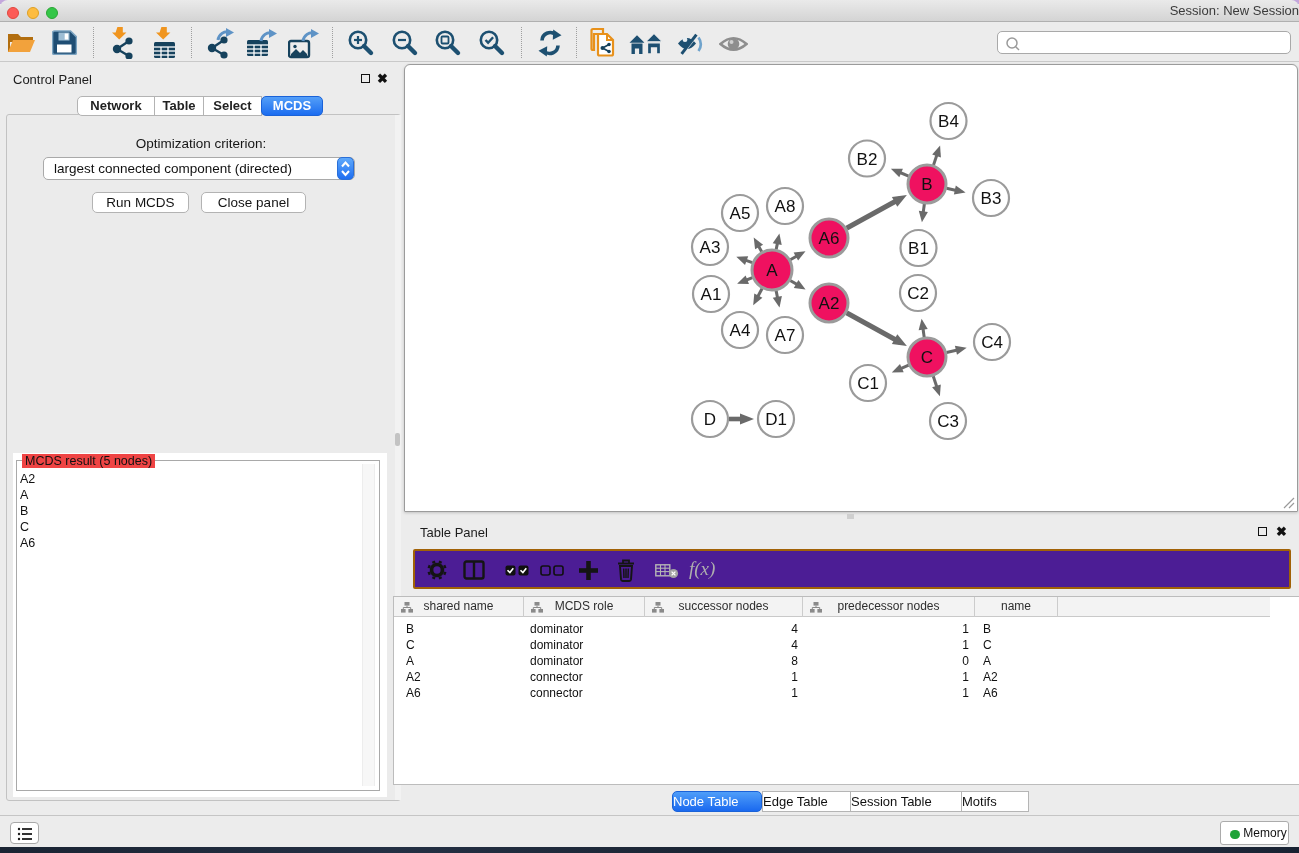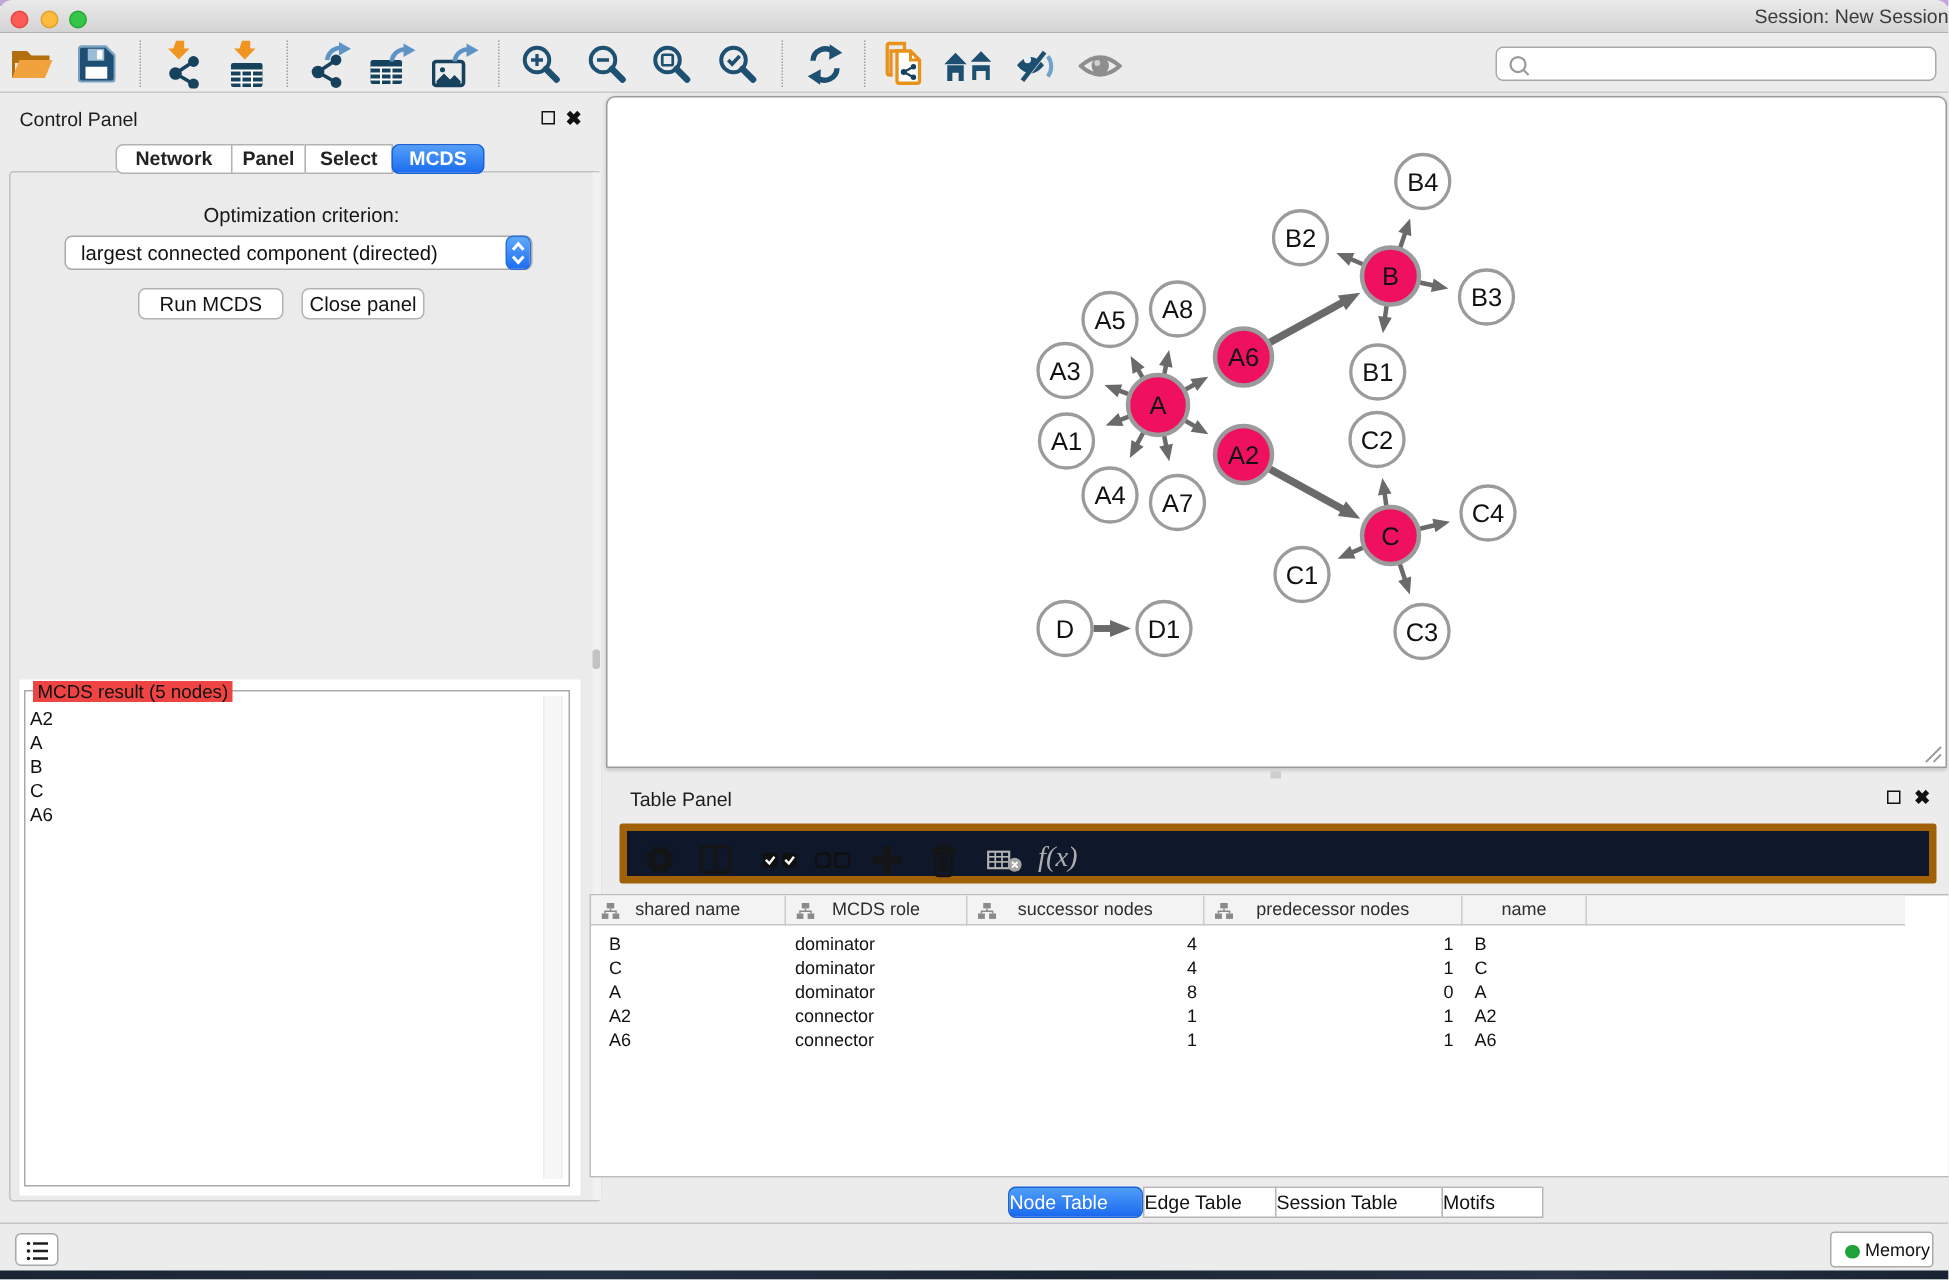--- a/index.html
+++ b/index.html
@@ -32,21 +32,21 @@
 #res-scroll{left:362px;top:464px;width:13px;height:322px;background:#f7f7f7;border-left:1px solid #ededed;border-right:1px solid #ededed}
 #res-list{left:20px;top:471px;font-size:12.5px;color:#111;line-height:16px}
 
 #nw{left:404px;top:64px;width:894px;height:448px;background:#fff;border:1px solid #9b9b9b;border-radius:6px 6px 1px 1px;box-shadow:0 1px 3px rgba(0,0,0,.18)}
 #nw-tb{width:100%;height:22px;background:linear-gradient(#ececec,#d7d7d7);border-bottom:1px solid #b2b2b2;border-radius:6px 6px 0 0;position:relative}
 #nw-tb .title{width:100%;text-align:center;line-height:21px;font-size:13px;color:#333}
 #nw-canvas{position:absolute;left:0;top:23px;width:892px;height:422px;overflow:hidden}
 #nw-thumb{left:847px;top:514px;width:7px;height:5px;background:#cfcfcf}
 
 #tp-title{left:420px;top:525px;font-size:13px;color:#1c1c1c}
-#tp-toolbar{left:413px;top:549px;width:878px;height:40px;background:#0f172a;border:5px solid #a16207;border-radius:2px}
+#tp-toolbar{left:413px;top:549px;width:878px;height:40px;background:#4c1d95;border:2px solid #a16207;border-radius:2px}
 #tp-table{left:393px;top:596px;width:1058px;height:189px;background:#fff;border:1px solid #bcbcbc}
 #tp-header{position:absolute;left:0;top:0;width:876px;height:20px;background:#f3f3f3;border-bottom:1px solid #c9c9c9}
 .hc{position:absolute;top:0;height:20px;border-right:1px solid #cccccc;font-size:12px;color:#2e2e2e;text-align:center;line-height:19px}
 .hicon{position:absolute;left:7px;top:5px}
 .row{position:absolute;left:0;width:876px;height:16px;font-size:12px;color:#111}
 .row span{position:absolute;line-height:16px}
 .c1{left:12px}.c2{left:136px}.c3{left:254px;width:150px;text-align:right}.c4{left:425px;width:150px;text-align:right}.c5{left:589px}
 
 .btab{position:absolute;top:791px;height:21px;background:#fff;border:1px solid #b5b5b5;font-size:13px;color:#111;line-height:19px}
 #btab-node{background:linear-gradient(#4f9ef9,#1a69ef);color:#fff;border:1px solid #1a62d8;border-radius:5px}
@@ -217,32 +217,32 @@
     </div>
   </div>
 
 <div class="abs" id="cp-title">Control Panel</div>
 <div class="flt" style="left:361px;top:74px"></div>
 <div class="clx" style="left:377px;top:73px">✖</div>
 <div class="abs" id="cp-box"></div>
 <div class="abs" id="cp-scroll"></div>
 <div class="abs" id="cp-thumb"></div>
 <div class="tab" style="left:77px;width:78px;border-radius:5px 0 0 5px">Network</div>
-<div class="tab" style="left:154px;width:50px">Panel</div>
+<div class="tab" style="left:154px;width:50px">Table</div>
 <div class="tab" style="left:203px;width:59px">Select</div>
 <div class="tab" id="tab-mcds" style="left:261px;width:62px">MCDS</div>
 <div class="abs" id="opt-label">Optimization criterion:</div>
 <div class="abs" id="dropdown">largest connected component (directed)
   <div id="dd-step"><svg width="15" height="21">
         <path d="M4 8.5 L7.5 4.5 L11 8.5" stroke="#fff" stroke-width="2" fill="none"></path>
         <path d="M4 13 L7.5 17 L11 13" stroke="#fff" stroke-width="2" fill="none"></path>
       </svg></div>
 </div>
 <div class="btn" style="left:92px;width:97px">Run MCDS</div>
-<div class="btn" style="left:201px;width:82px">Close panel</div>
+<div class="btn" style="left:201px;width:105px">Close panel</div>
 <div class="abs" id="res-panel"></div>
 <div class="abs" id="res-border"></div>
 <div class="abs" id="res-scroll"></div>
 <div class="abs" id="res-title">MCDS result (5 nodes)</div>
 <div class="abs" id="res-list">A2<br>A<br>B<br>C<br>A6</div>
 
 <div class="abs" id="nw">
   <div id="nw-canvas">
       <svg width="891" height="422" style="position:absolute;left:0;top:0">
 <line x1="347.5" y1="189.7" x2="337.7" y2="193.5" stroke="#6a6a6a" stroke-width="3.0"></line>

